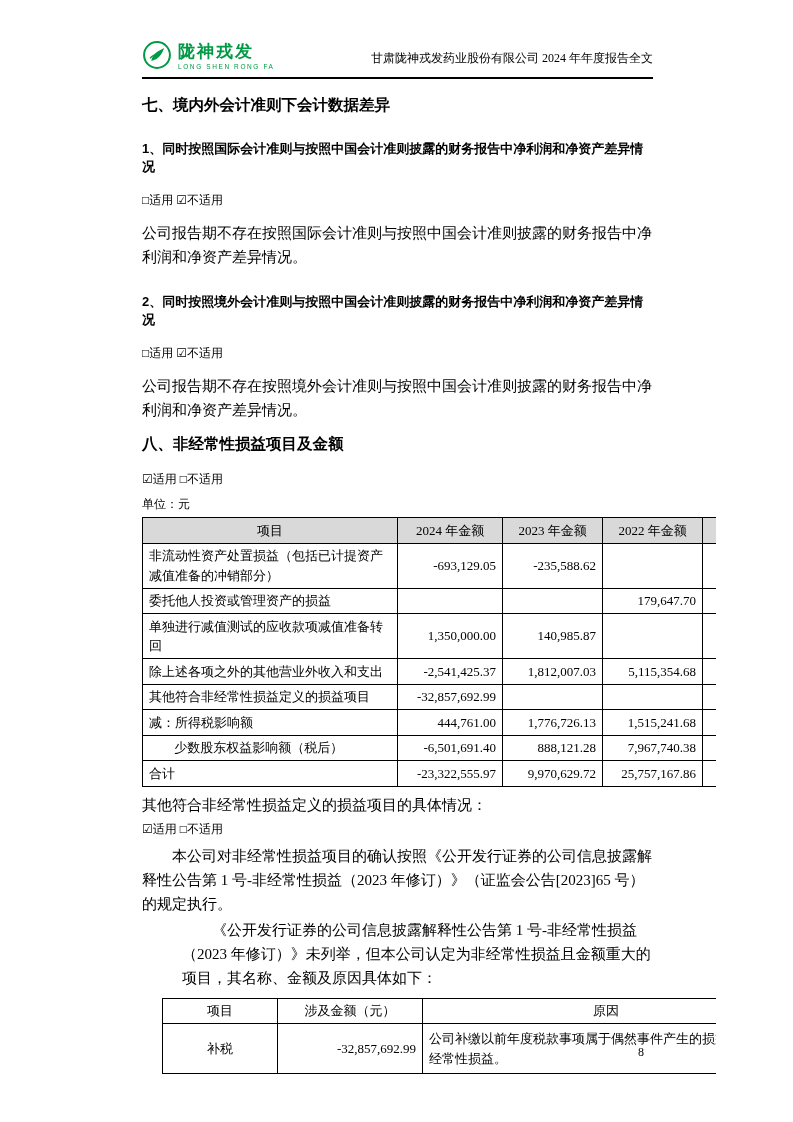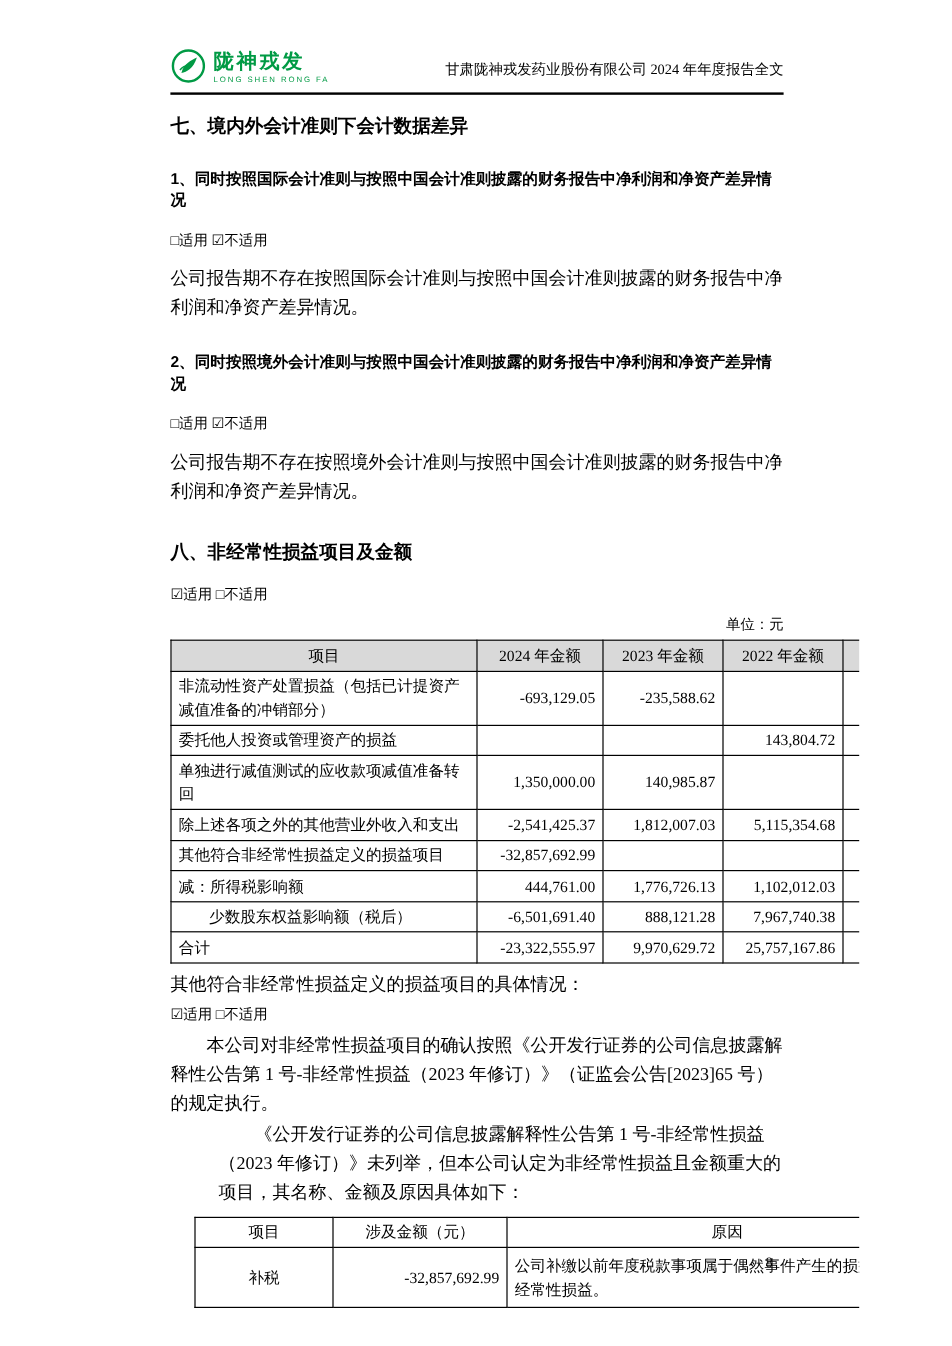--- a/index.html
+++ b/index.html
@@ -37,21 +37,21 @@
     font-size:15.5px; font-weight:bold; margin-top:16px;
   }
   .h2 {
     font-family:"Liberation Sans","DejaVu Sans",sans-serif;
     font-size:13px; font-weight:bold; margin-top:24px;
   }
   .applicable { font-size:12px; margin-top:16px; }
   .body-text  { font-size:15px; margin-top:12px; line-height:1.6; }
   .indent-para { text-indent:2em; margin-top:6px; }
   .tight { margin-top:2px;margin-left:40px; }
-  .unit-label { font-size:12px; text-align:right; margin-top:8px; margin-bottom:4px; }
+  .unit-label { font-size:12px; text-align:left; margin-top:8px; margin-bottom:4px; }
 
   
   table { border-collapse:collapse; width:100%; font-size:13px; table-layout:fixed; }
   th,td {
     border:1px solid #000;
     padding:2.5px 6px;
     vertical-align:middle;
     line-height:1.5;
     font-weight:normal;
     word-break:break-all;
@@ -92,21 +92,21 @@
   <div class="h1">七、境内外会计准则下会计数据差异</div>
 
   <div class="h2">1、同时按照国际会计准则与按照中国会计准则披露的财务报告中净利润和净资产差异情况</div>
   <div class="applicable">□适用 ☑不适用</div>
   <div class="body-text">公司报告期不存在按照国际会计准则与按照中国会计准则披露的财务报告中净利润和净资产差异情况。</div>
 
   <div class="h2">2、同时按照境外会计准则与按照中国会计准则披露的财务报告中净利润和净资产差异情况</div>
   <div class="applicable">□适用 ☑不适用</div>
   <div class="body-text">公司报告期不存在按照境外会计准则与按照中国会计准则披露的财务报告中净利润和净资产差异情况。</div>
 
-  <div class="h1" style="margin-top:28px;">八、非经常性损益项目及金额</div>
+  <div class="h1" style="margin-top:12px;">八、非经常性损益项目及金额</div>
   <div class="applicable">☑适用 □不适用</div>
   <div class="unit-label">单位：元</div>
 
   <table class="t1">
     <colgroup>
       <col style="width:255px">
         <col style="width:105px">
         <col style="width:100px">
         <col style="width:100px">
         <col style="width:105px">
@@ -125,21 +125,21 @@
         <td class="c-item">非流动性资产处置损益（包括已计提资产减值准备的冲销部分）</td>
         <td class="c-num">-693,129.05</td>
         <td class="c-num">-235,588.62</td>
         <td class="c-num"></td>
         <td class="c-note"></td>
       </tr>
       <tr>
         <td class="c-item">委托他人投资或管理资产的损益</td>
         <td class="c-num"></td>
         <td class="c-num"></td>
-        <td class="c-num">143,804.72</td>
+        <td class="c-num">179,647.70</td>
         <td class="c-note"></td>
       </tr>
       <tr>
         <td class="c-item">单独进行减值测试的应收款项减值准备转回</td>
         <td class="c-num">1,350,000.00</td>
         <td class="c-num">140,985.87</td>
         <td class="c-num"></td>
         <td class="c-note"></td>
       </tr>
       <tr>
@@ -153,21 +153,21 @@
         <td class="c-item">其他符合非经常性损益定义的损益项目</td>
         <td class="c-num">-32,857,692.99</td>
         <td class="c-num"></td>
         <td class="c-num"></td>
         <td class="c-note"></td>
       </tr>
       <tr>
         <td class="c-item">减：所得税影响额</td>
         <td class="c-num">444,761.00</td>
         <td class="c-num">1,776,726.13</td>
-        <td class="c-num">1,102,012.03</td>
+        <td class="c-num">1,515,241.68</td>
         <td class="c-note"></td>
       </tr>
       <tr>
         <td class="c-item indent">少数股东权益影响额（税后）</td>
         <td class="c-num">-6,501,691.40</td>
         <td class="c-num">888,121.28</td>
         <td class="c-num">7,967,740.38</td>
         <td class="c-note"></td>
       </tr>
       <tr>

